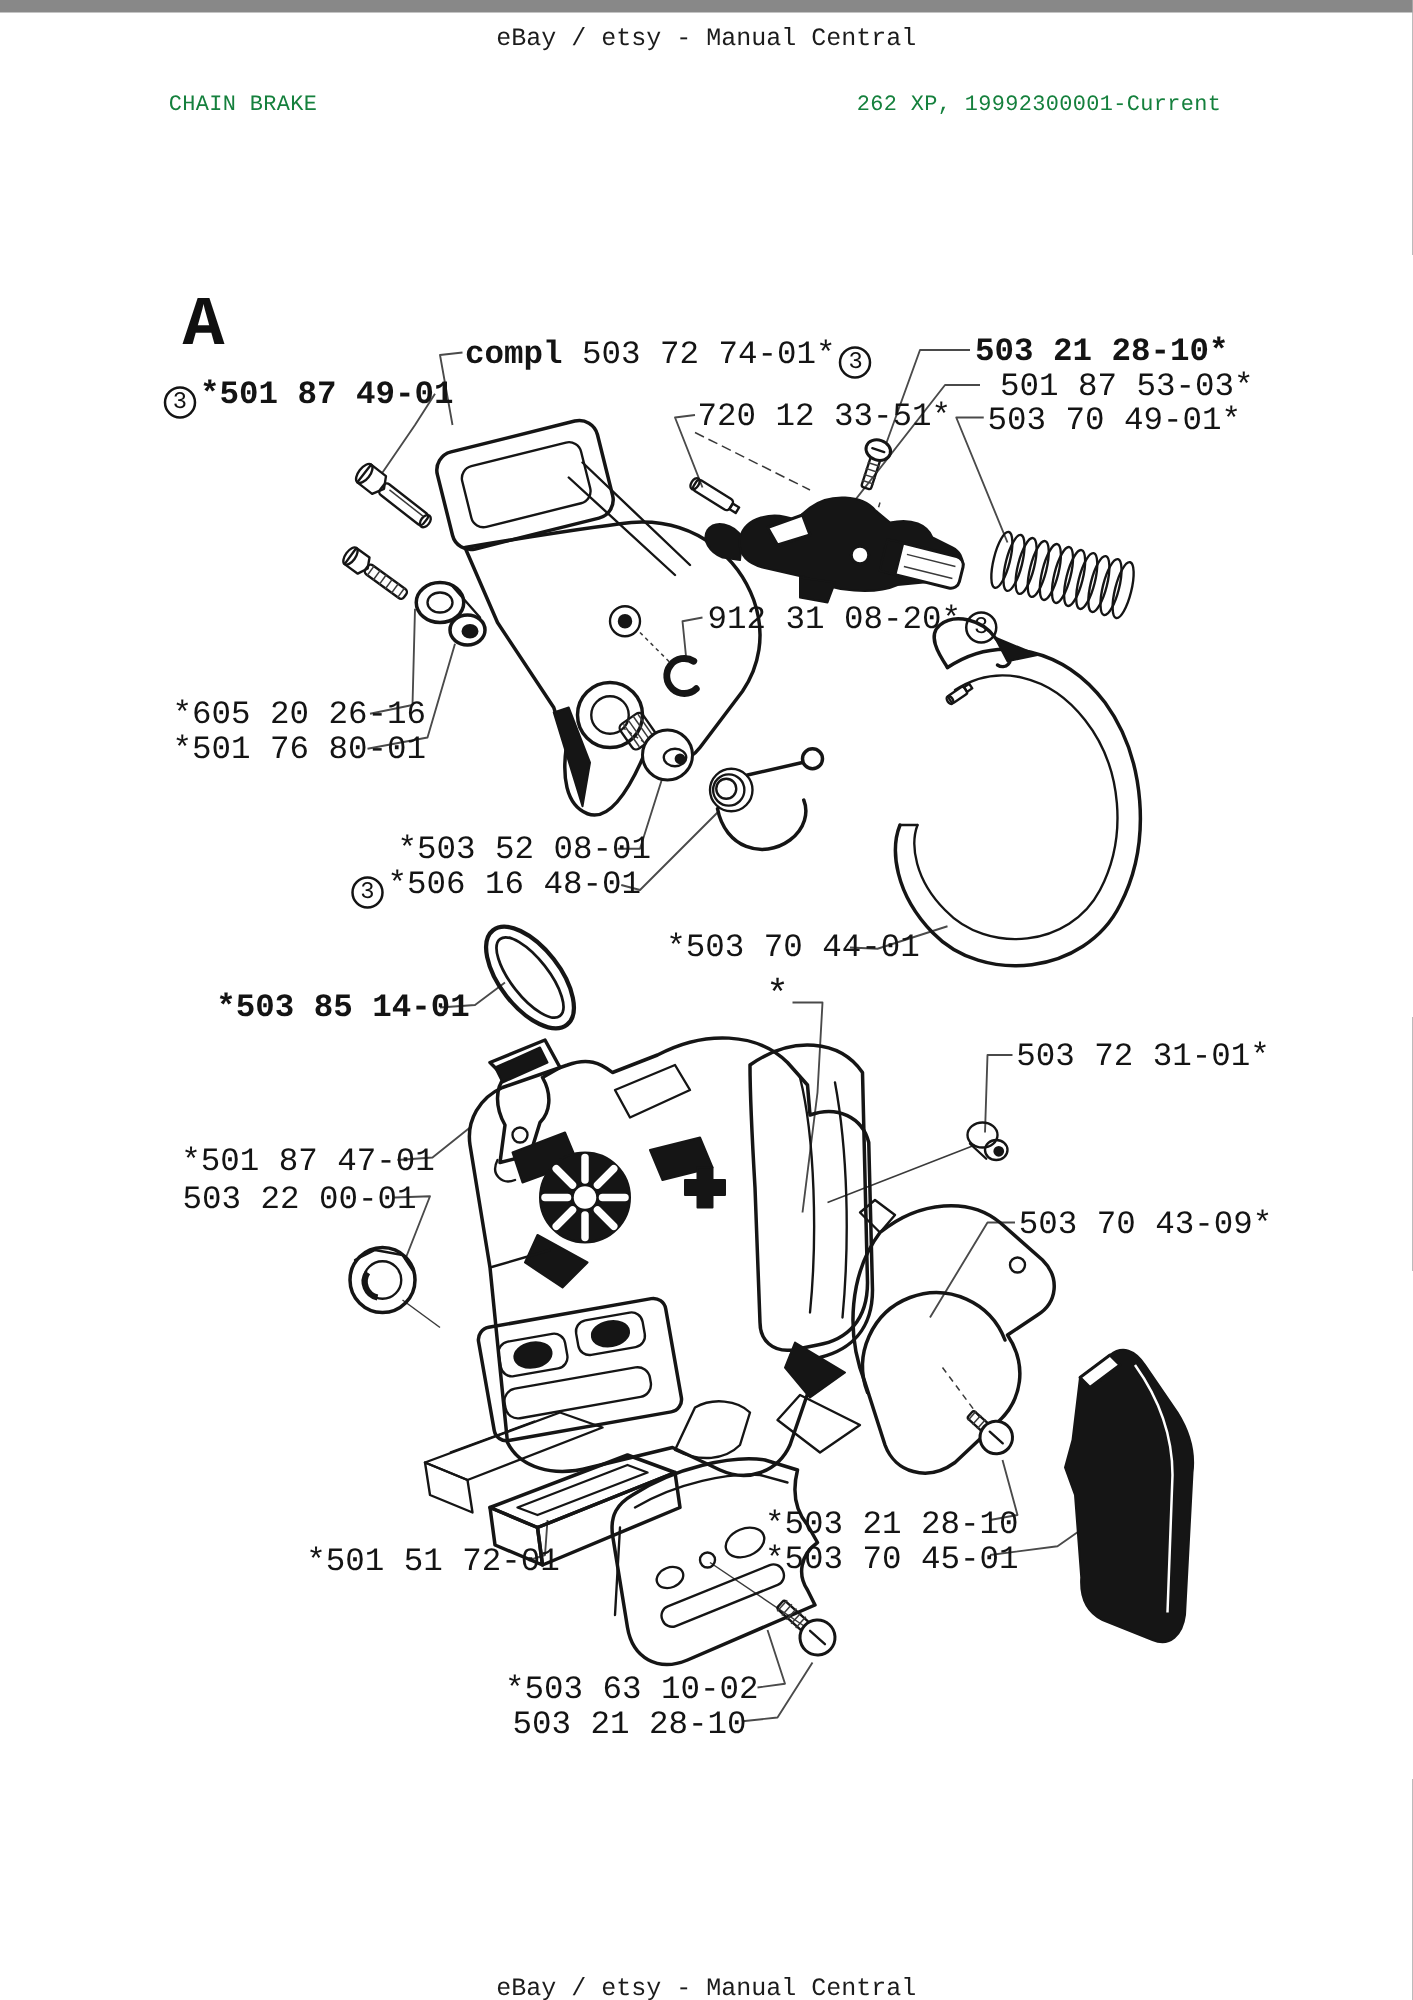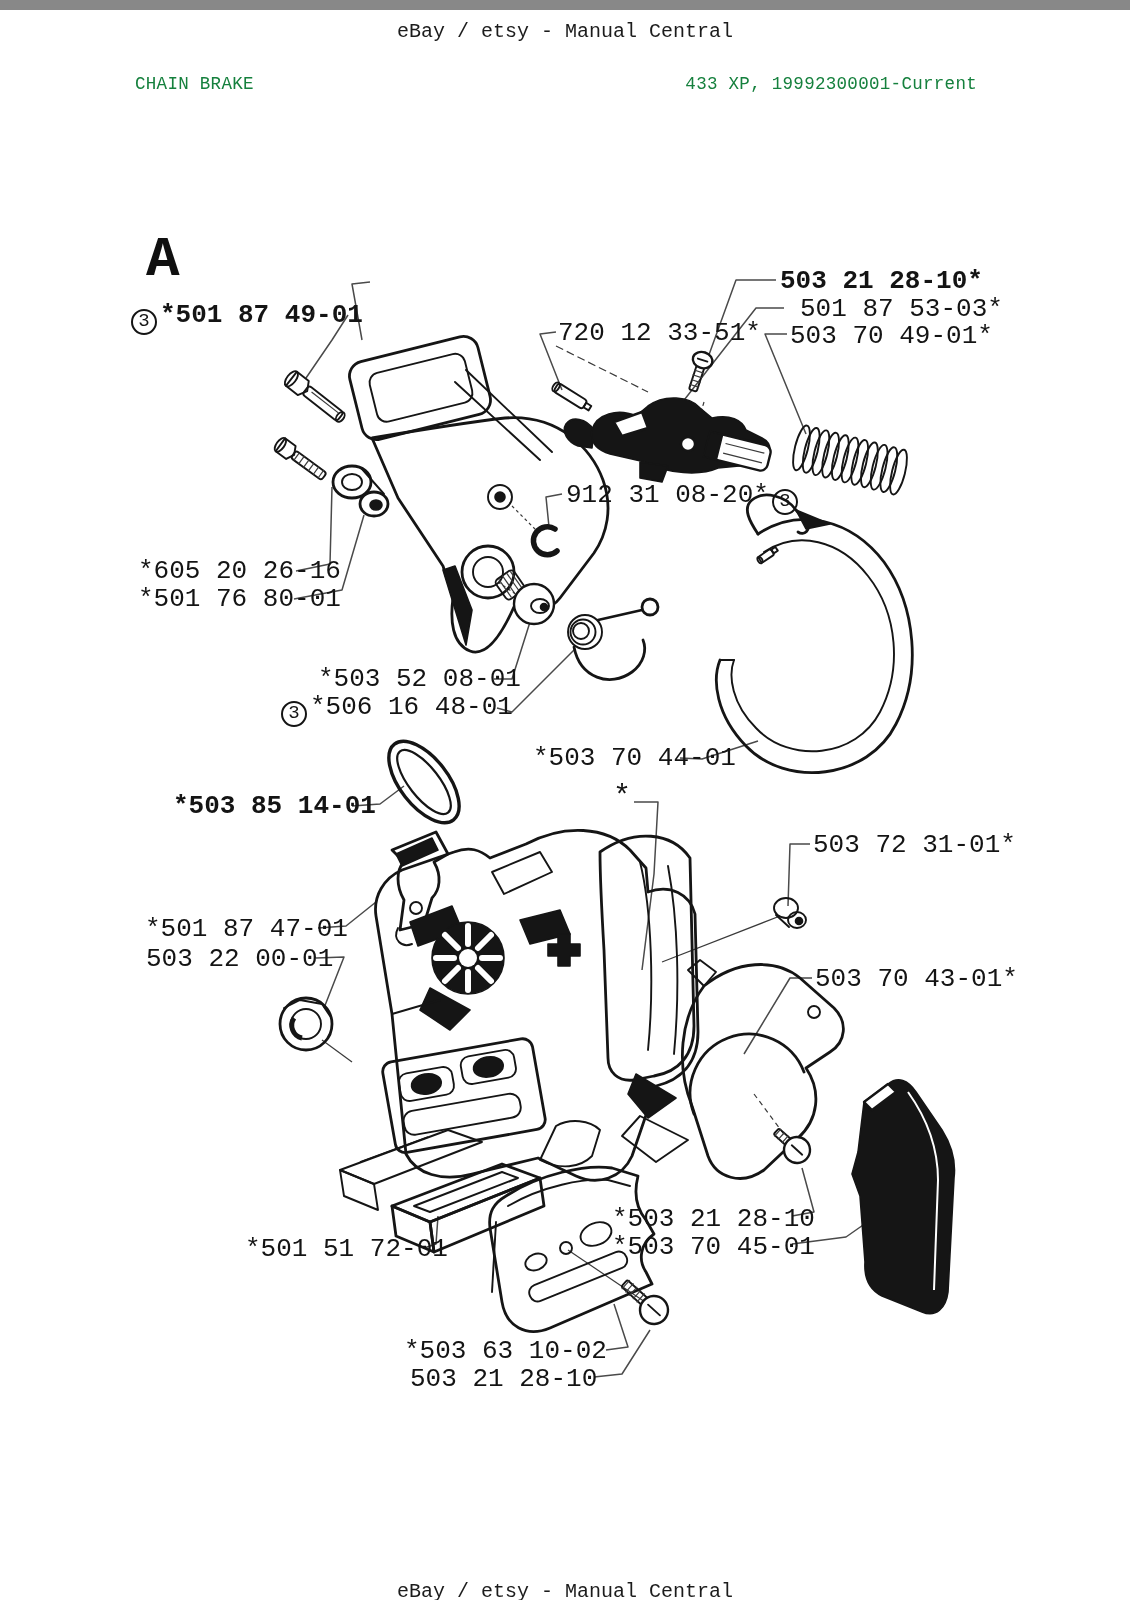--- a/index.html
+++ b/index.html
@@ -33,21 +33,21 @@
   .ldr { fill:none; stroke:#4a4a4a; stroke-width:1.5; stroke-linejoin:round; }
   .thin{ fill:none; stroke:#3a3a3a; stroke-width:1.2; }
 </style>
 </head>
 <body>
 
 <div id="page">
 
   <div class="banner" style="top:10px">eBay / etsy - Manual Central</div>
   <div class="hdr" style="left:135px; top:64px">CHAIN BRAKE</div>
-  <div class="hdr" style="right:153px; top:64px">433 XP, 19992300001-Current</div>
+  <div class="hdr" style="right:153px; top:64px">262 XP, 19992300001-Current</div>
   <div class="banner" style="top:1570px">eBay / etsy - Manual Central</div>
 
   <svg id="art" width="1130" height="1600" viewBox="0 0 1130 1600">
 
     <g>
       <polyline class="ldr" points="370,272 352,274 362,330"></polyline>
       <polyline class="ldr" points="348,305 332,330 306,368"></polyline>
       <polyline class="ldr" points="776,270 736,270 706,353"></polyline>
       <polyline class="ldr" points="784,298 756,298 674,403"></polyline>
       <polyline class="ldr" points="787,324 765,324 806,424"></polyline>
@@ -320,20 +320,21 @@
         <line class="thin" x1="-23" y1="-6" x2="-23" y2="6"></line>
       <line class="thin" x1="-18" y1="-6" x2="-18" y2="6"></line>
       <circle class="wht" cx="0" cy="0" r="14"></circle>
       <line class="ln2" x1="-8" y1="0" x2="8" y2="0" stroke-width="3.5"></line>
     </g>
   </svg>
 
   <div class="figletter" style="left:146px; top:218px">A</div>
 
 
+  <div class="lbl" style="left:372px; top:258px"><span class="b">compl</span><span> 503 72 74-01*</span><span class="circ">3</span></div>
 
   <div class="lbl" style="left:128px; top:290px"><span class="circ">3</span><span class="b">*501 87 49-01</span></div>
 
   <div class="lbl" style="left:780px; top:256px"><span class="b">503 21 28-10*</span></div>
 
   <div class="lbl" style="left:800px; top:284px"><span>501 87 53-03*</span></div>
 
   <div class="lbl" style="left:790px; top:311px"><span>503 70 49-01*</span></div>
 
   <div class="lbl" style="left:558px; top:308px"><span>720 12 33-51*</span></div>
@@ -353,21 +354,21 @@
   <div class="lbl" style="left:173px; top:781px"><span class="b">*503 85 14-01</span></div>
 
   <div class="lbl star" style="left:613px; top:772px"><span>*</span></div>
 
   <div class="lbl" style="left:813px; top:820px"><span>503 72 31-01*</span></div>
 
   <div class="lbl" style="left:145px; top:904px"><span>*501 87 47-01</span></div>
 
   <div class="lbl" style="left:146px; top:934px"><span>503 22 00-01</span></div>
 
-  <div class="lbl" style="left:815px; top:954px"><span>503 70 43-01*</span></div>
+  <div class="lbl" style="left:815px; top:954px"><span>503 70 43-09*</span></div>
 
   <div class="lbl" style="left:245px; top:1224px"><span>*501 51 72-01</span></div>
 
   <div class="lbl" style="left:612px; top:1194px"><span>*503 21 28-10</span></div>
 
   <div class="lbl" style="left:612px; top:1222px"><span>*503 70 45-01</span></div>
 
   <div class="lbl" style="left:404px; top:1326px"><span>*503 63 10-02</span></div>
 
   <div class="lbl" style="left:410px; top:1354px"><span>503 21 28-10</span></div>

